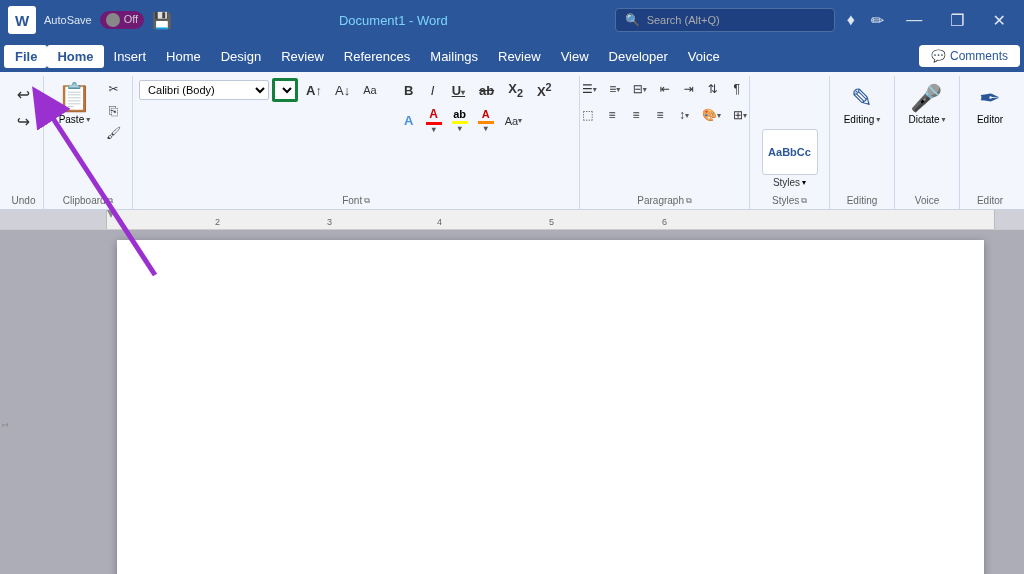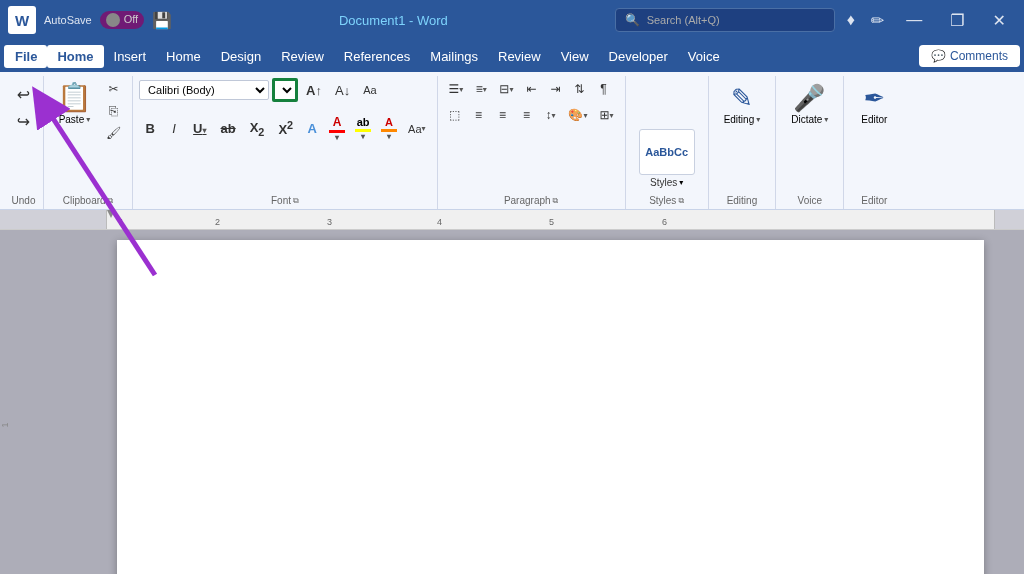--- a/index.html
+++ b/index.html
@@ -160,21 +160,21 @@
           <div class="ribbon-btn-sm" title="Format Painter">🖌</div>
         </div>
       </div>
       <div class="ribbon-group-label">
         <span>Clipboard</span>
         <span class="expand-icon">⧉</span>
       </div>
     </div>
 
     <div class="ribbon-group" style="min-width:200px;">
-      <div class="ribbon-group-content" style="flex-direction:column; gap:8px;">
+      <div class="ribbon-group-content" style="flex-direction:row; gap:16px;">
         <div class="font-group-top">
           <select class="font-name-dropdown">
             <option>Calibri (Body)</option>
           </select>
           <select class="font-size-dropdown">
             <option>11</option>
           </select>
           <div class="ribbon-btn-sm" style="font-size:13px; font-weight:bold;">A↑</div>
           <div class="ribbon-btn-sm" style="font-size:13px;">A↓</div>
           <div class="ribbon-btn-sm" style="font-size:11px;">Aa</div>

